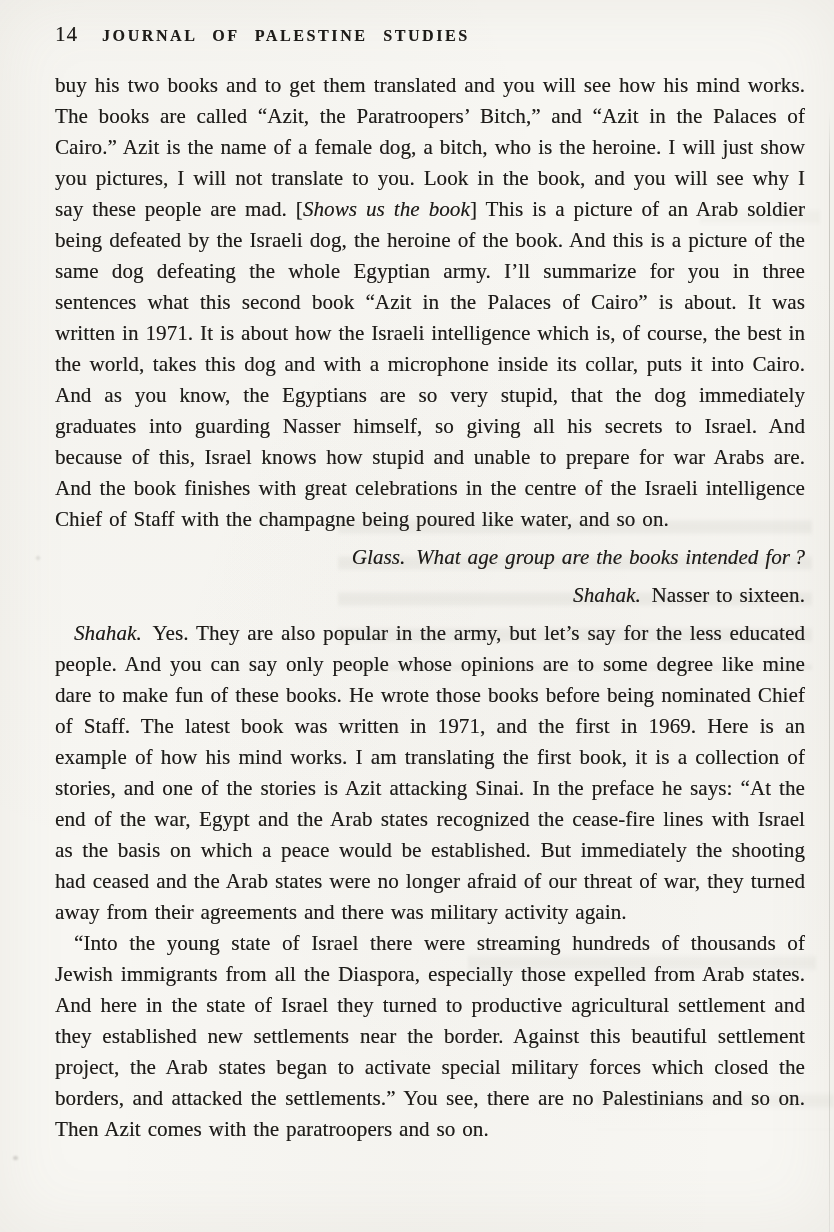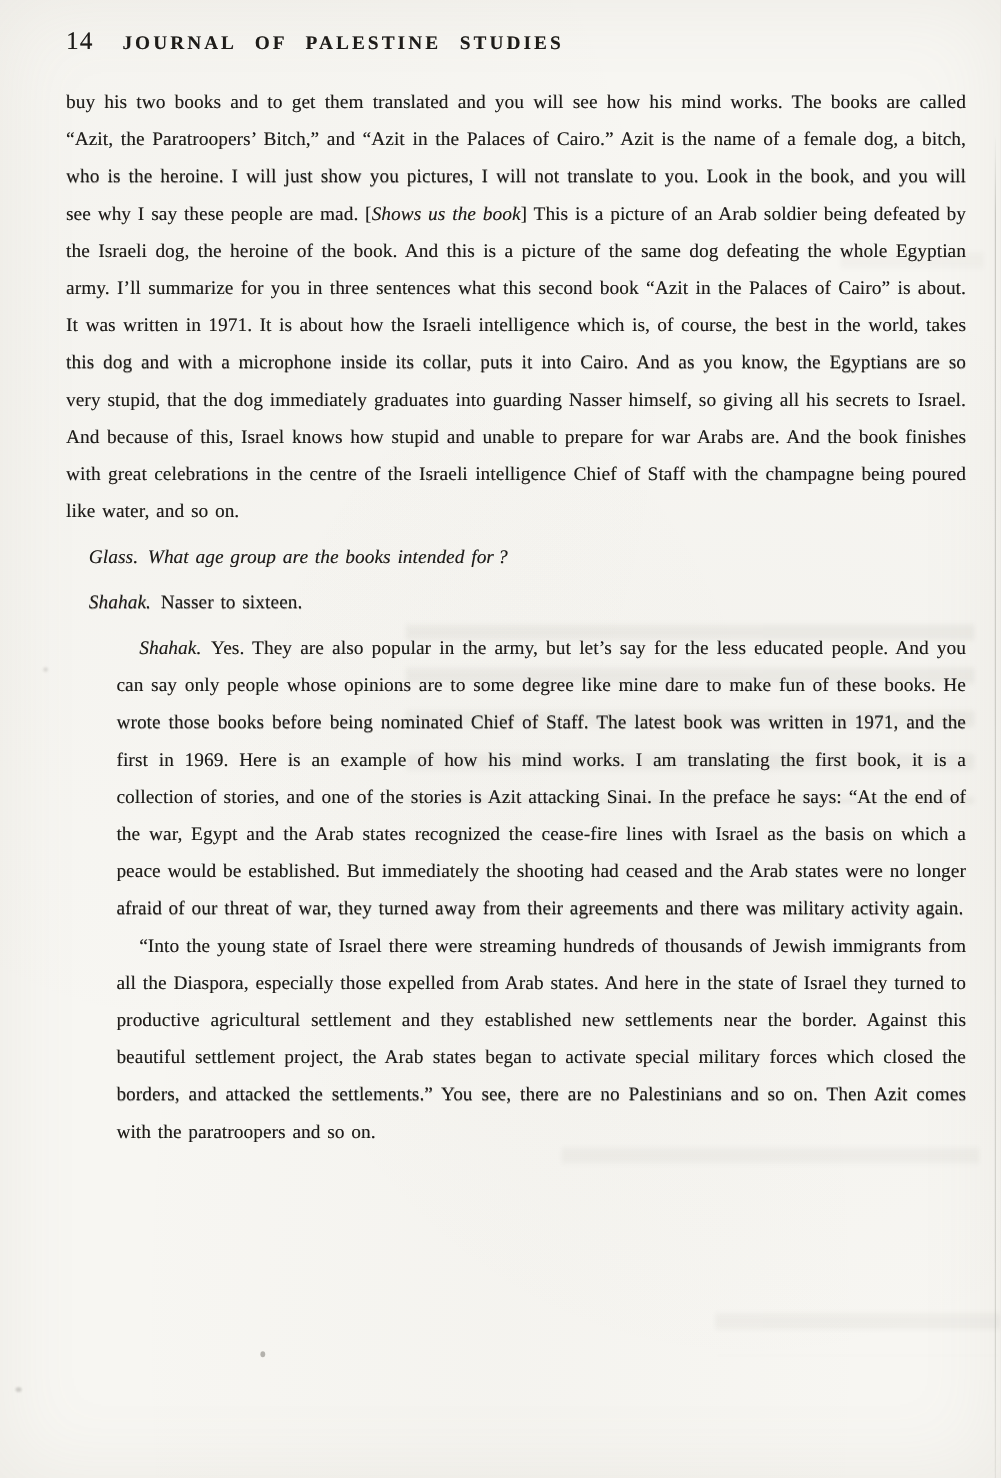--- a/index.html
+++ b/index.html
@@ -42,38 +42,38 @@
     margin-left: 24px;
     text-shadow: 0.2px 0.2px 0.3px rgba(30,28,25,0.45);
   }
   
   .bodytext {
     position: absolute;
     top: 70px;
     left: 55px;
     width: 750px;
     z-index: 2;
-    font-size: 16px;
+    font-size: 21px;
     line-height: 31px;
     word-spacing: 1.5px;
     letter-spacing: 0.1px;
     text-shadow: 0.2px 0.2px 0.35px rgba(30,28,25,0.5);
     font-family: Liberation Serif, serif;
   }
   .para {
     margin: 0;
     text-align: justify;
   }
   .para .it { font-style: italic; }
   .cont { text-indent: 0; }
-  .ind  { text-indent: 19px; margin-left: 42px; }
+  .ind  { text-indent: 19px; }
   .dlg  {
     text-indent: 19px;
     margin: 7px 0;
-    text-align: left;
+    text-align: right;
   }
   .first { margin-top: 7px; }
   
   .ghost {
     position: absolute;
     z-index: 1;
     filter: blur(1.8px);
     opacity: 0.55;
     pointer-events: none;
   }

